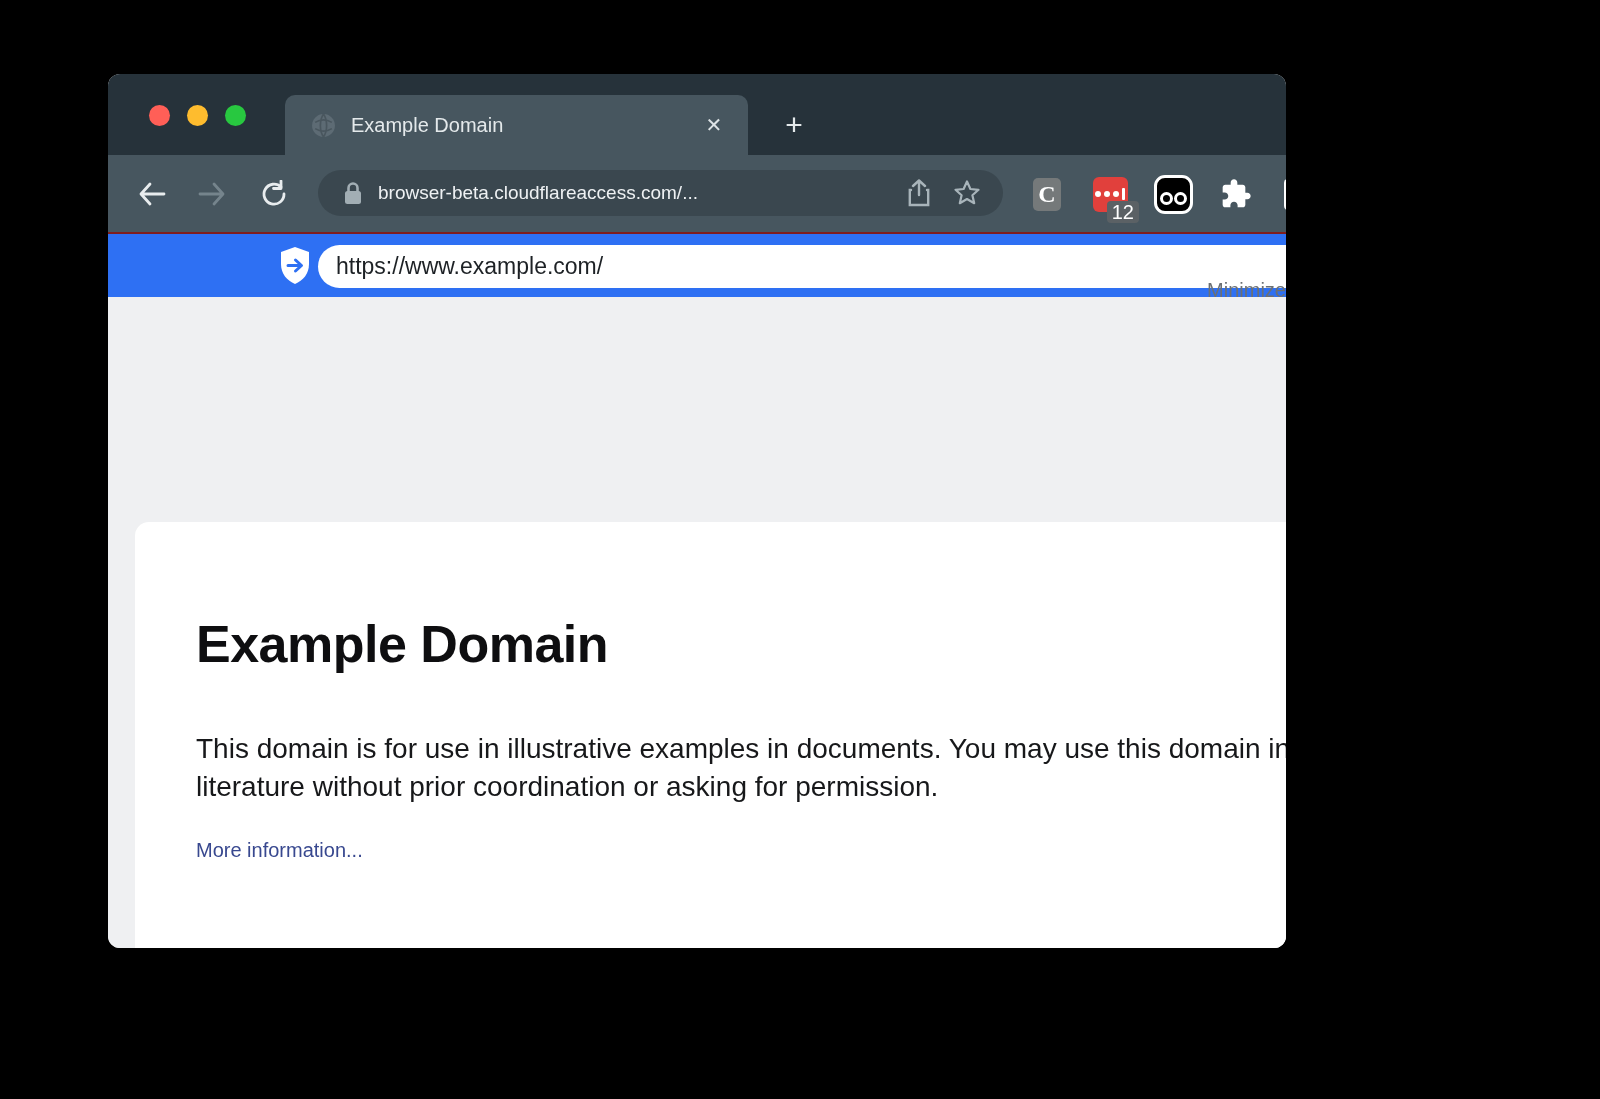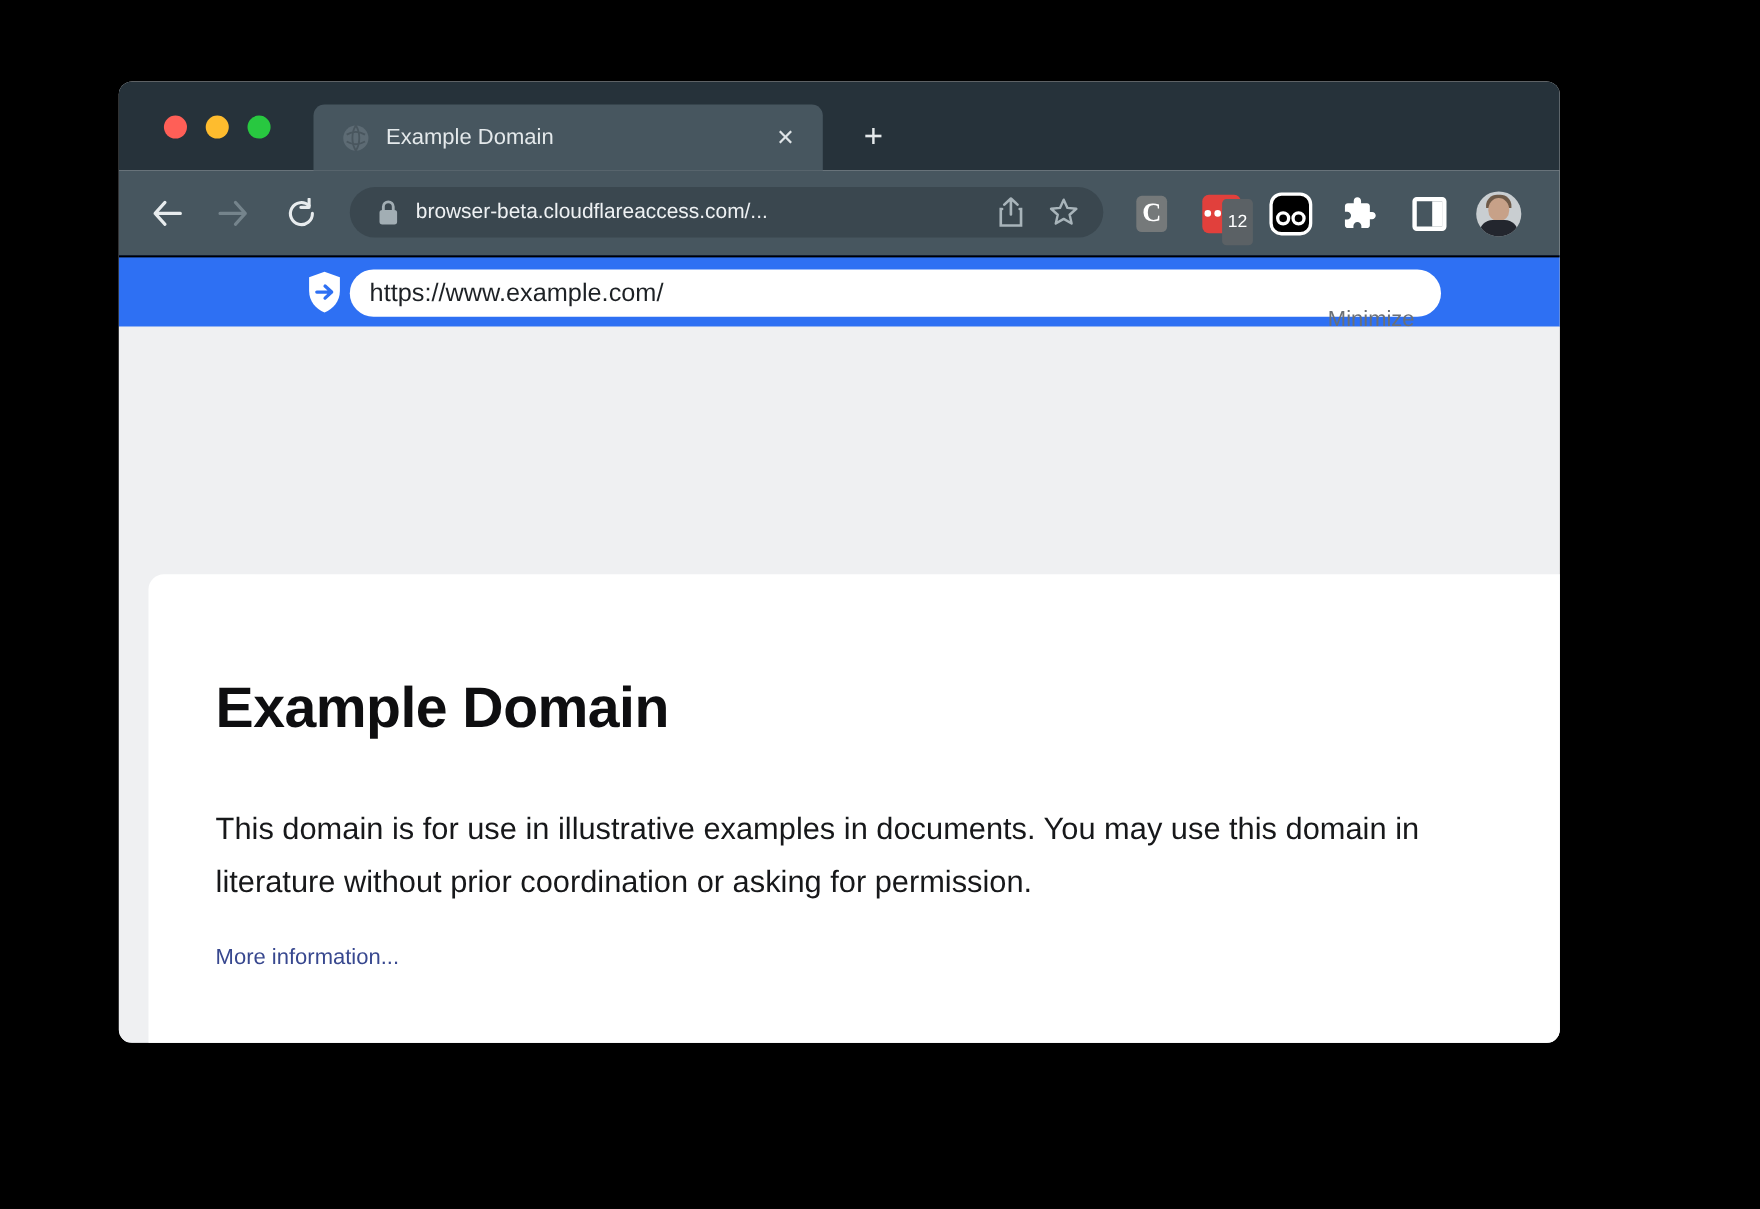--- a/index.html
+++ b/index.html
@@ -1,18 +1,18 @@
 <!DOCTYPE html>
 <html><head>
 <meta charset="utf-8">
 <style>
   * { box-sizing: border-box; margin: 0; padding: 0; }
   html,body { width:1600px; height:1099px; background:#000; overflow:hidden;
               font-family:"Liberation Sans", sans-serif; }
-  .window { position:absolute; left:108px; top:74px; width:1310px; height:874px;
+  .window { position:absolute; left:108px; top:74px; width:1178px; height:874px;
             border-radius:12px; overflow:hidden; box-shadow:0 18px 60px rgba(0,0,0,.65);
             background:#eff0f2; }
 
   
   .tabstrip { position:absolute; left:0; top:0; width:100%; height:81px; background:#26323a; }
   .traffic { position:absolute; top:31px; left:41px; display:flex; gap:17px; }
   .traffic span { width:21px; height:21px; border-radius:50%; display:block; }
   .tl-red { background:#ff5f57; } .tl-yellow { background:#febc2e; } .tl-green { background:#28c840; }
   .tab { position:absolute; left:177px; top:21px; width:463px; height:60px; background:#47565f;
          border-radius:10px 10px 0 0; display:flex; align-items:center; }
@@ -41,53 +41,53 @@
   .ext { width:42px; height:42px; display:flex; align-items:center; justify-content:center;
          position:relative; cursor:pointer; }
   .ic-c { width:28px; height:33px; background:#75797a; border-radius:5px; color:#fff;
           font-family:"Liberation Serif", serif; font-weight:bold; font-size:24px;
           display:flex; align-items:center; justify-content:center; }
   .ic-lp { width:35px; height:35px; background:#e1403c; border-radius:6px; position:relative;
            display:flex; align-items:center; justify-content:center; gap:3px; }
   .ic-lp i { width:6px; height:6px; border-radius:50%; background:#fff; display:block; }
   .ic-lp b { width:3px; height:12px; background:#fff; border-radius:1px; display:block; }
   .lp-badge { position:absolute; right:-8px; bottom:-8px; background:#5b6165; color:#fff;
-              font-size:16px; padding:11px 5px; border-radius:4px; line-height:20px;margin-left:24px; }
+              font-size:20px; padding:1px 5px; border-radius:4px; line-height:20px;margin-left:24px; }
   .ic-oo { width:39px; height:39px; background:#000; border:3px solid #fff; border-radius:11px;
            display:flex; align-items:center; justify-content:center; gap:1px; padding-top:8px; }
   .ic-oo i { width:13px; height:13px; border:3px solid #fff; border-radius:50%; display:block; }
   .ic-panel { width:31px; height:31px; border:4px solid #fff; border-radius:4px; position:relative; }
   .ic-panel::after { content:""; position:absolute; right:0; top:0; width:9px; height:100%; background:#fff; }
   .avatar { width:41px; height:41px; border-radius:50%; background:#c9ced1; overflow:hidden; position:relative; }
   .avatar .head { position:absolute; left:11px; top:6px; width:19px; height:21px; border-radius:50% 50% 46% 46%;
                   background:#c7a188; }
   .avatar .hair { position:absolute; left:9px; top:3px; width:23px; height:12px; border-radius:10px 10px 0 0;
                   background:#6e5a48; }
   .avatar .body { position:absolute; left:3px; top:26px; width:35px; height:18px; border-radius:12px 12px 0 0;
                   background:#23262e; }
   .menu-dots { display:flex; flex-direction:column; gap:6px; }
   .menu-dots i { width:5px; height:5px; border-radius:50%; background:#e4e9eb; display:block; }
 
   
   .remotebar { position:absolute; left:0; top:158px; width:100%; height:65px; background:#2e70f3;
-               border-top:2px solid #000000; }
+               border-top:2px solid #7f1d1d; }
   .shield { position:absolute; left:170px; top:11px; }
   .remote-pill { position:absolute; left:210px; top:11px; width:992px; height:43px; background:#fff;
                  border-radius:22px; display:flex; align-items:center; }
   .remote-pill input { border:none; outline:none; background:transparent; flex:1 1 auto;
                        margin-left:18px; font-size:23px; color:#1d2125;
                        font-family:"Liberation Sans", sans-serif; }
   .remote-pill .minimize { margin-right:24px; color:#6b7075; font-size:20px; cursor:pointer;margin-top:48px; }
 
   
   .page { position:absolute; left:0; top:223px; width:100%; height:651px; background:#eff0f2; }
   .card { position:absolute; left:27px; top:225px; width:1308px; height:467px; background:#fff;
           border-radius:14px; padding:92px 61px 0 61px; }
   .card h1 { font-size:52px; font-weight:bold; color:#0e0e10; letter-spacing:-0.5px; }
-  .card p  { margin-top:56px; font-size:28px; line-height:48px; color:#17181a; max-width:1155px; }
+  .card p  { margin-top:56px; font-size:28px; line-height:38px; color:#17181a; max-width:1155px; }
   .card a  { display:inline-block; margin-top:33px; font-size:20px; color:#38488f;
              text-decoration:none; cursor:pointer; }
   .scroll-thumb { position:absolute; left:1364px; top:231px; width:16px; height:533px;
                   border-radius:8px; background:#b6bcbe; cursor:grab; }
 </style>
 </head>
 <body>
 
 <div class="window">
 

